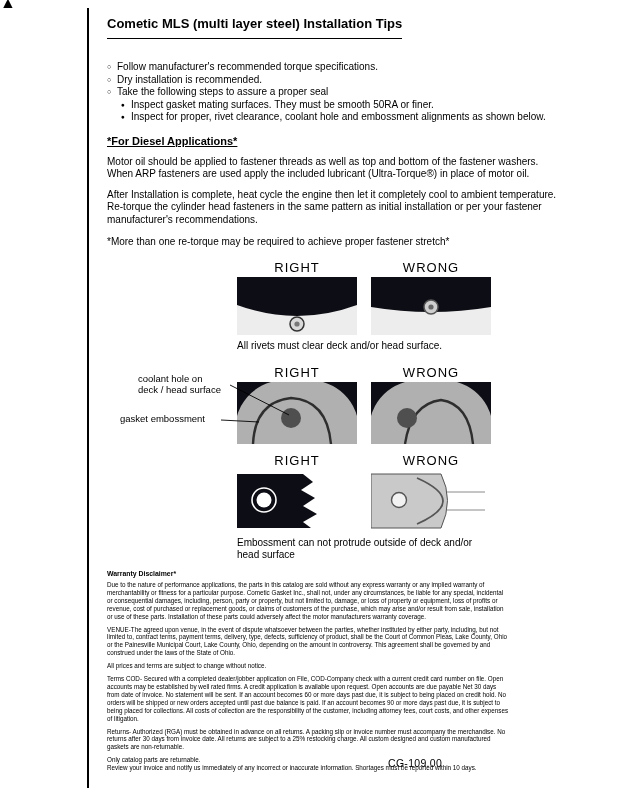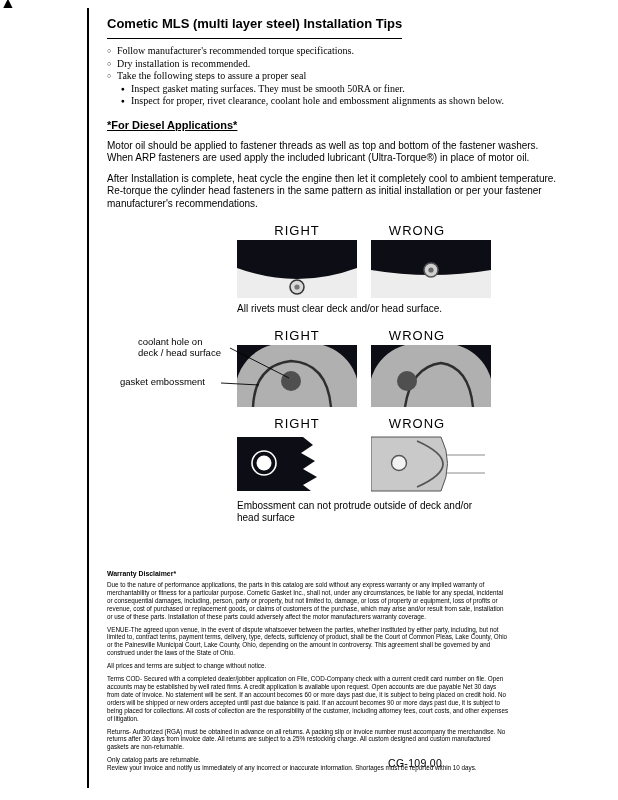--- a/index.html
+++ b/index.html
@@ -8,35 +8,35 @@
     font-family:"Liberation Sans","DejaVu Sans",sans-serif;color:#000;
   }
   .corner-mark{position:absolute;left:0px;top:-6px;font-size:16px;color:#000;}
   .rule-left{position:absolute;left:87px;top:8px;width:2px;height:780px;background:#000;}
 
   .content{position:absolute;left:107px;top:16px;width:486px;}
 
   .doc-title{font-size:13px;font-weight:bold;}
   .doc-title span{display:inline-block;border-bottom:1.6px solid #000;padding-bottom:7px;}
 
-  .bullets{margin-top:6px;font-family:Liberation Serif, serif;}
+  .bullets{margin-top:22px;}
   .b-row{display:flex;align-items:flex-start;font-size:10px;line-height:12.5px;}
   .b-dot{width:10px;flex:0 0 10px;font-size:7px;line-height:12.5px;text-align:left;}
   .sub{margin-left:14px;align-items:center;}
   .sub .b-dot{font-size:6.5px;}
 
   .diesel-h{margin-top:11px;font-size:11px;font-weight:bold;text-decoration:underline;}
   .para{margin-top:9px;font-size:10px;line-height:12.3px;max-width:452px;}
   .note{margin-top:10px;font-size:10px;}
 
   .diag-wrap{margin-left:130px;width:256px;position:relative;}
   .dw1{margin-top:13px;}
   .dw2{margin-top:13px;}
   .dw3{margin-top:9px;}
-  .diag-labels{display:flex;}
+  .diag-labels{display:flex;gap:14px;}
   .diag-labels div{width:120px;text-align:center;font-size:13px;letter-spacing:1px;}
   .diag-panels{display:flex;gap:14px;margin-top:2px;}
   .diag-panels svg{display:block;}
   .diag-caption{font-size:10px;margin-top:5px;max-width:250px;line-height:12px;}
 
   .annot{position:absolute;font-size:9.5px;line-height:11px;}
   .annot-1{left:-99px;top:8px;width:92px;white-space:pre-line;}
   .annot-2{left:-117px;top:48px;width:100px;}
   .annot-lines{position:absolute;left:-120px;top:0;pointer-events:none;}
 
@@ -78,20 +78,21 @@
       </div>
       <div class="b-row sub">
         <span class="b-dot">●</span>
         <span>Inspect for proper, rivet clearance, coolant hole and embossment alignments as shown below.</span>
       </div>
     </div>
 
     <div class="diesel-h">*For Diesel Applications*</div>
     <div class="para">Motor oil should be applied to fastener threads as well as top and bottom of the fastener washers. When ARP fasteners are used apply the included lubricant (Ultra-Torque®) in place of motor oil.</div>
     <div class="para">After Installation is complete, heat cycle the engine then let it completely cool to ambient temperature. Re-torque the cylinder head fasteners in the same pattern as initial installation or per your fastener manufacturer's recommendations.</div>
+    <div class="note">*More than one re-torque may be required to achieve proper fastener stretch*</div>
 
     <div class="diag-wrap dw1">
       <div class="diag-labels">
         <div>RIGHT</div>
         <div>WRONG</div>
       </div>
       <div class="diag-panels">
         <svg width="120" height="58" viewBox="0 0 120 58">
           <rect width="120" height="58" fill="#ededed"></rect>
           <path d="M0,0 H120 V28 Q60,50 0,28 Z" fill="#0d0d15"></path>

